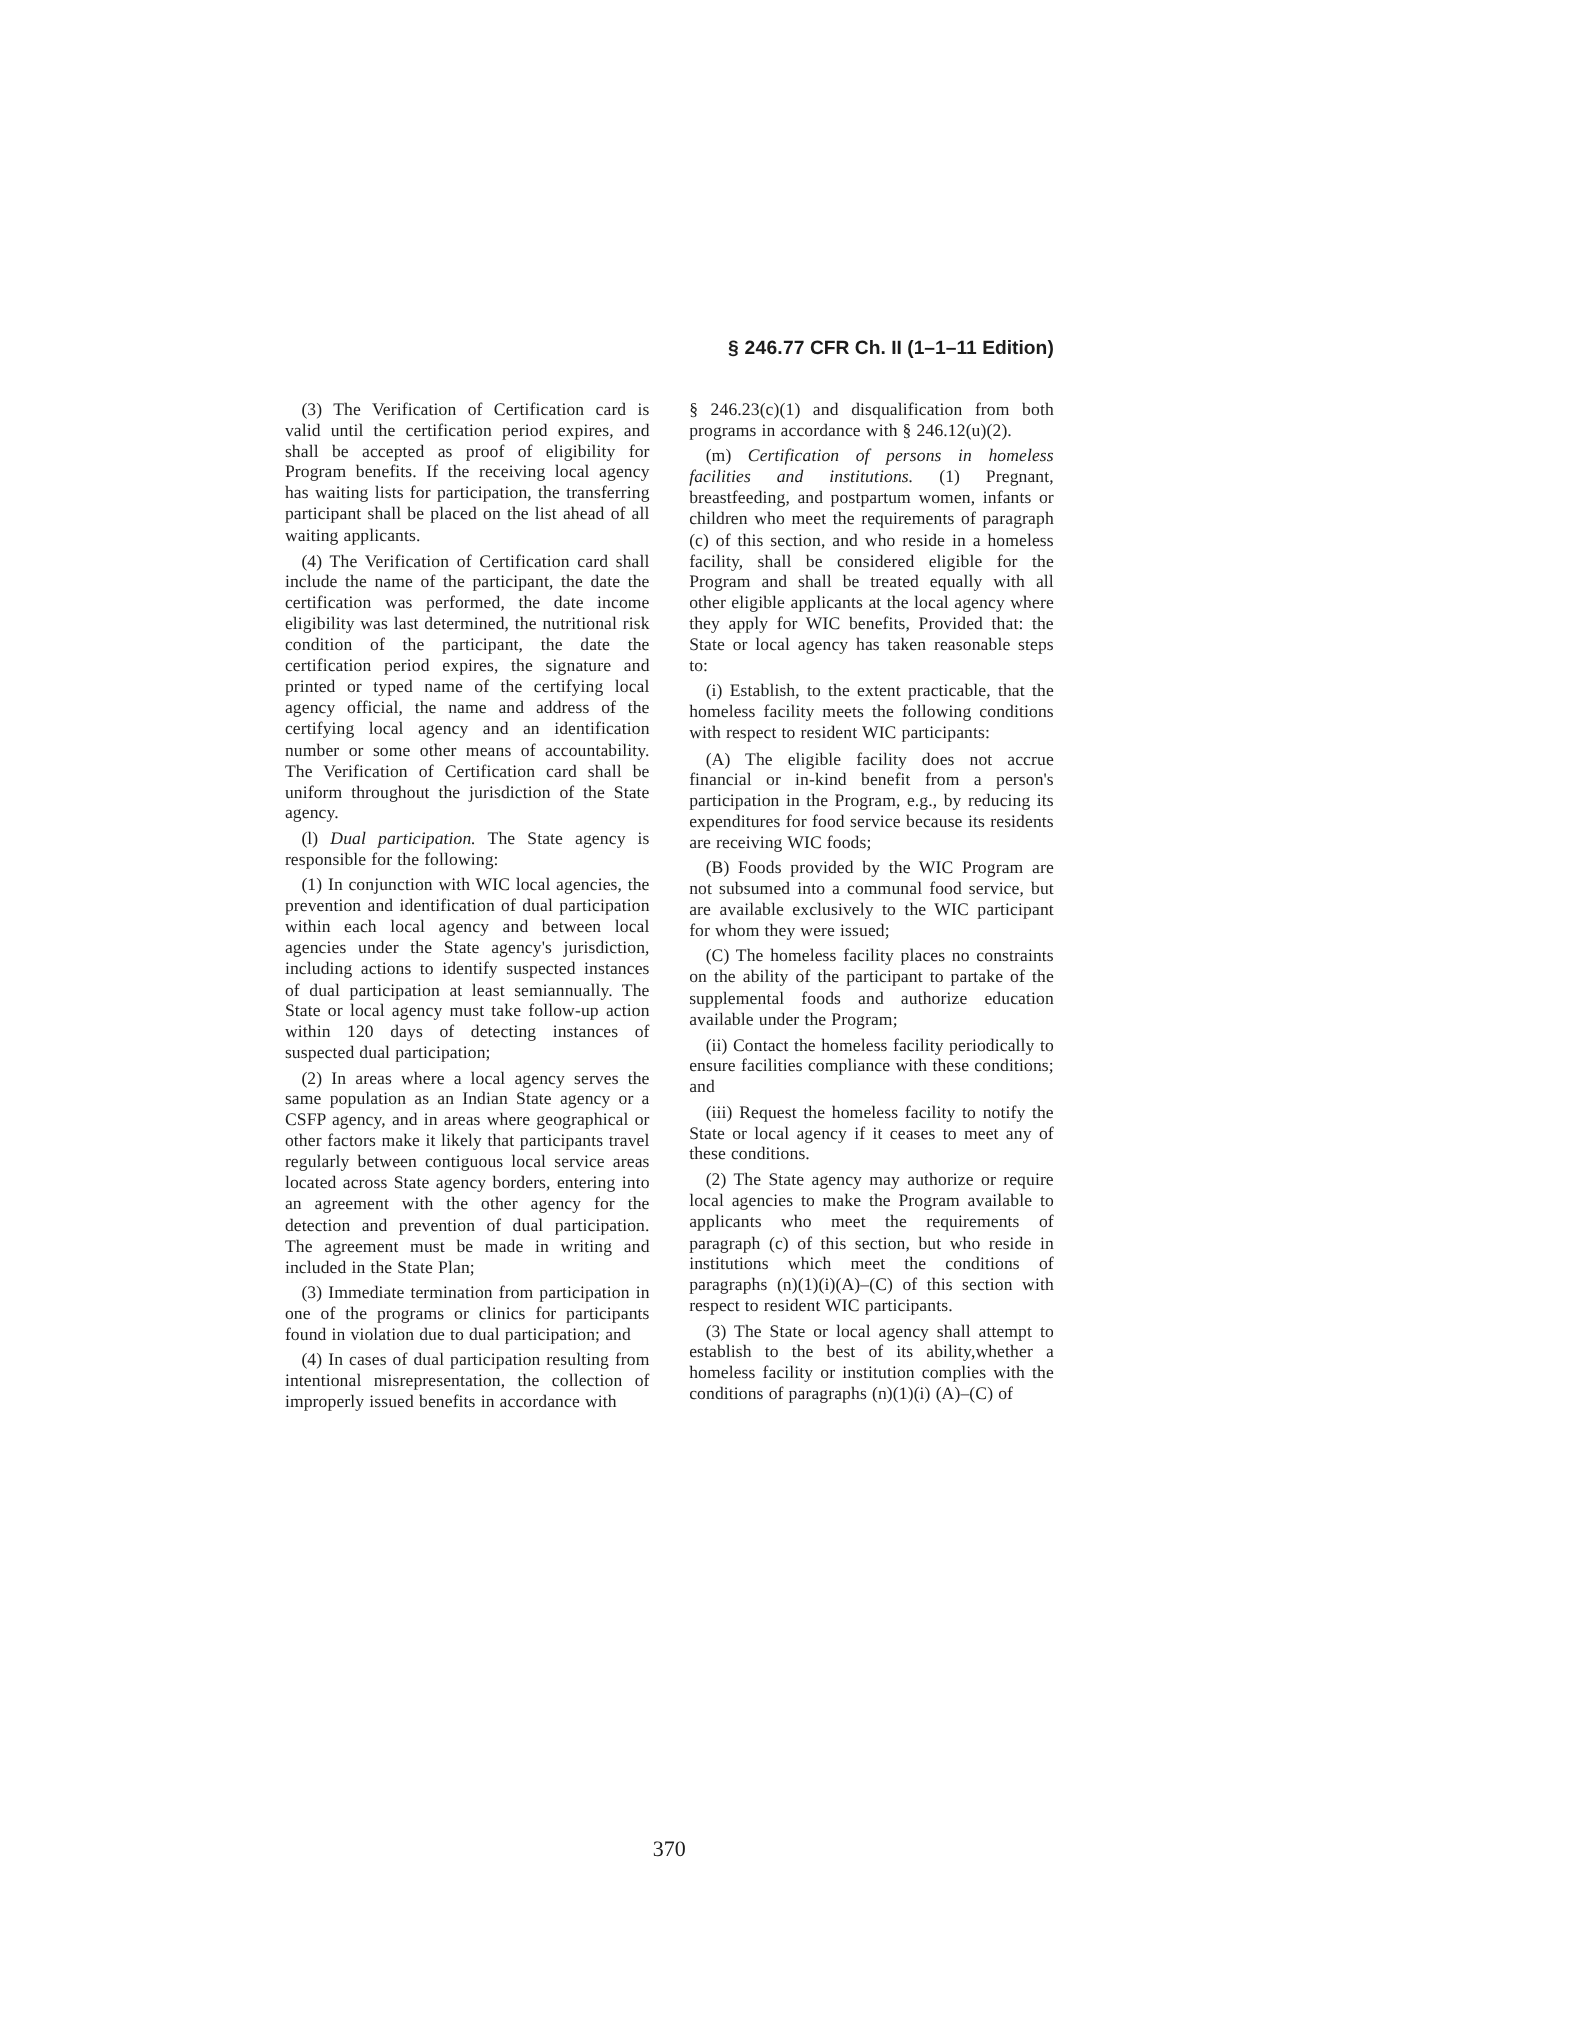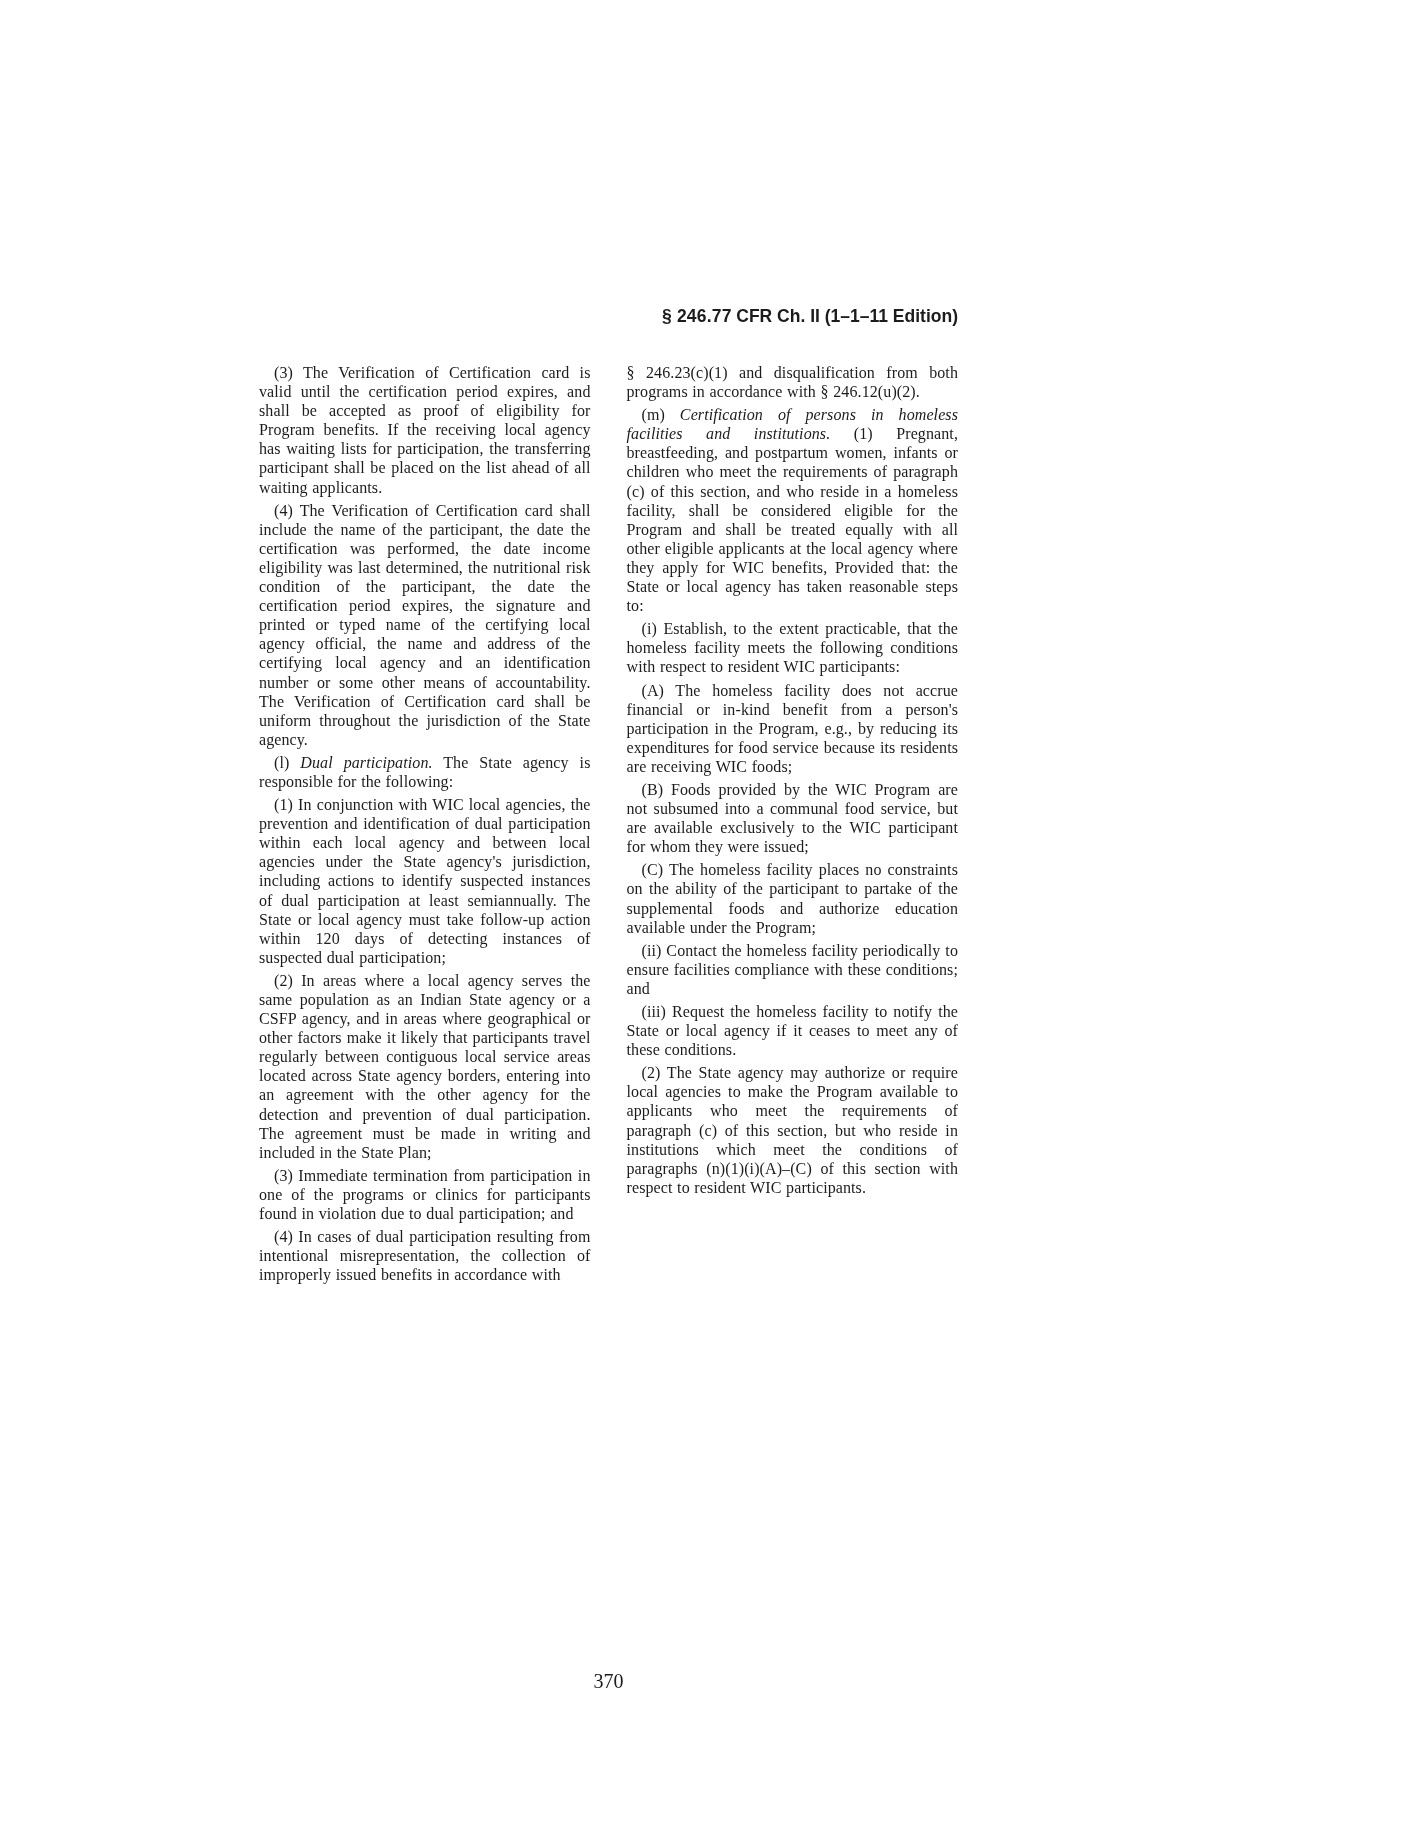--- a/index.html
+++ b/index.html
@@ -86,23 +86,24 @@
           <p class="para"><span>(l) </span><i>Dual participation.</i><span> The State agency is responsible for the following:</span></p>
           <p class="para"><span>(1) In conjunction with WIC local agencies, the prevention and identification of dual participation within each local agency and between local agencies under the State agency's jurisdiction, including actions to identify suspected instances of dual participation at least semiannually. The State or local agency must take follow-up action within 120 days of detecting instances of suspected dual participation;</span></p>
           <p class="para"><span>(2) In areas where a local agency serves the same population as an Indian State agency or a CSFP agency, and in areas where geographical or other factors make it likely that participants travel regularly between contiguous local service areas located across State agency borders, entering into an agreement with the other agency for the detection and prevention of dual participation. The agreement must be made in writing and included in the State Plan;</span></p>
           <p class="para"><span>(3) Immediate termination from participation in one of the programs or clinics for participants found in violation due to dual participation; and</span></p>
           <p class="para"><span>(4) In cases of dual participation resulting from intentional misrepresentation, the collection of improperly issued benefits in accordance with</span></p>
         </div>
       <div class="col">
           <p class="para no-indent"><span>§ 246.23(c)(1) and disqualification from both programs in accordance with § 246.12(u)(2).</span></p>
           <p class="para"><span>(m) </span><i>Certification of persons in homeless facilities and institutions.</i><span> (1) Pregnant, breastfeeding, and postpartum women, infants or children who meet the requirements of paragraph (c) of this section, and who reside in a homeless facility, shall be considered eligible for the Program and shall be treated equally with all other eligible applicants at the local agency where they apply for WIC benefits, Provided that: the State or local agency has taken reasonable steps to:</span></p>
           <p class="para"><span>(i) Establish, to the extent practicable, that the homeless facility meets the following conditions with respect to resident WIC participants:</span></p>
-          <p class="para"><span>(A) The homeless facility does not accrue financial or in-kind benefit from a person's participation in the Program, e.g., by reducing its expenditures for food service because its residents are receiving WIC foods;</span></p>
+          <p class="para"><span>(A) The eligible facility does not accrue financial or in-kind benefit from a person's participation in the Program, e.g., by reducing its expenditures for food service because its residents are receiving WIC foods;</span></p>
           <p class="para"><span>(B) Foods provided by the WIC Program are not subsumed into a communal food service, but are available exclusively to the WIC participant for whom they were issued;</span></p>
           <p class="para"><span>(C) The homeless facility places no constraints on the ability of the participant to partake of the supplemental foods and authorize education available under the Program;</span></p>
           <p class="para"><span>(ii) Contact the homeless facility periodically to ensure facilities compliance with these conditions; and</span></p>
           <p class="para"><span>(iii) Request the homeless facility to notify the State or local agency if it ceases to meet any of these conditions.</span></p>
           <p class="para"><span>(2) The State agency may authorize or require local agencies to make the Program available to applicants who meet the requirements of paragraph (c) of this section, but who reside in institutions which meet the conditions of paragraphs (n)(1)(i)(A)–(C) of this section with respect to resident WIC participants.</span></p>
+          <p class="para"><span>(3) The State or local agency shall attempt to establish to the best of its ability,whether a homeless facility or institution complies with the conditions of paragraphs (n)(1)(i) (A)–(C) of</span></p>
         </div>
     </div>
   </div>
   <div class="folio">370</div>
 </div>
 
 </body></html>

